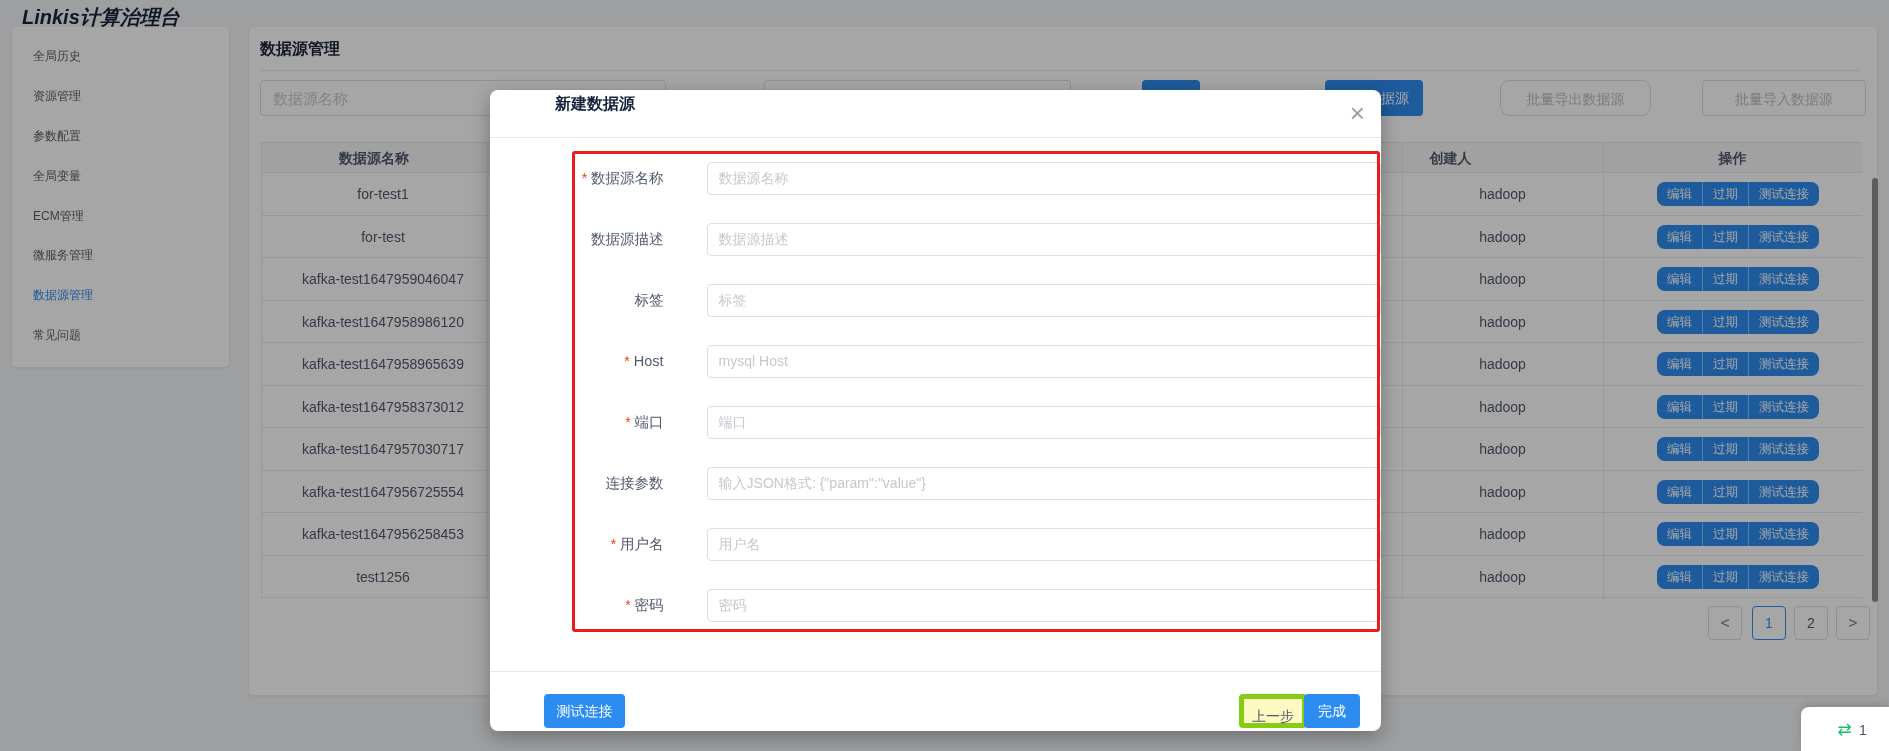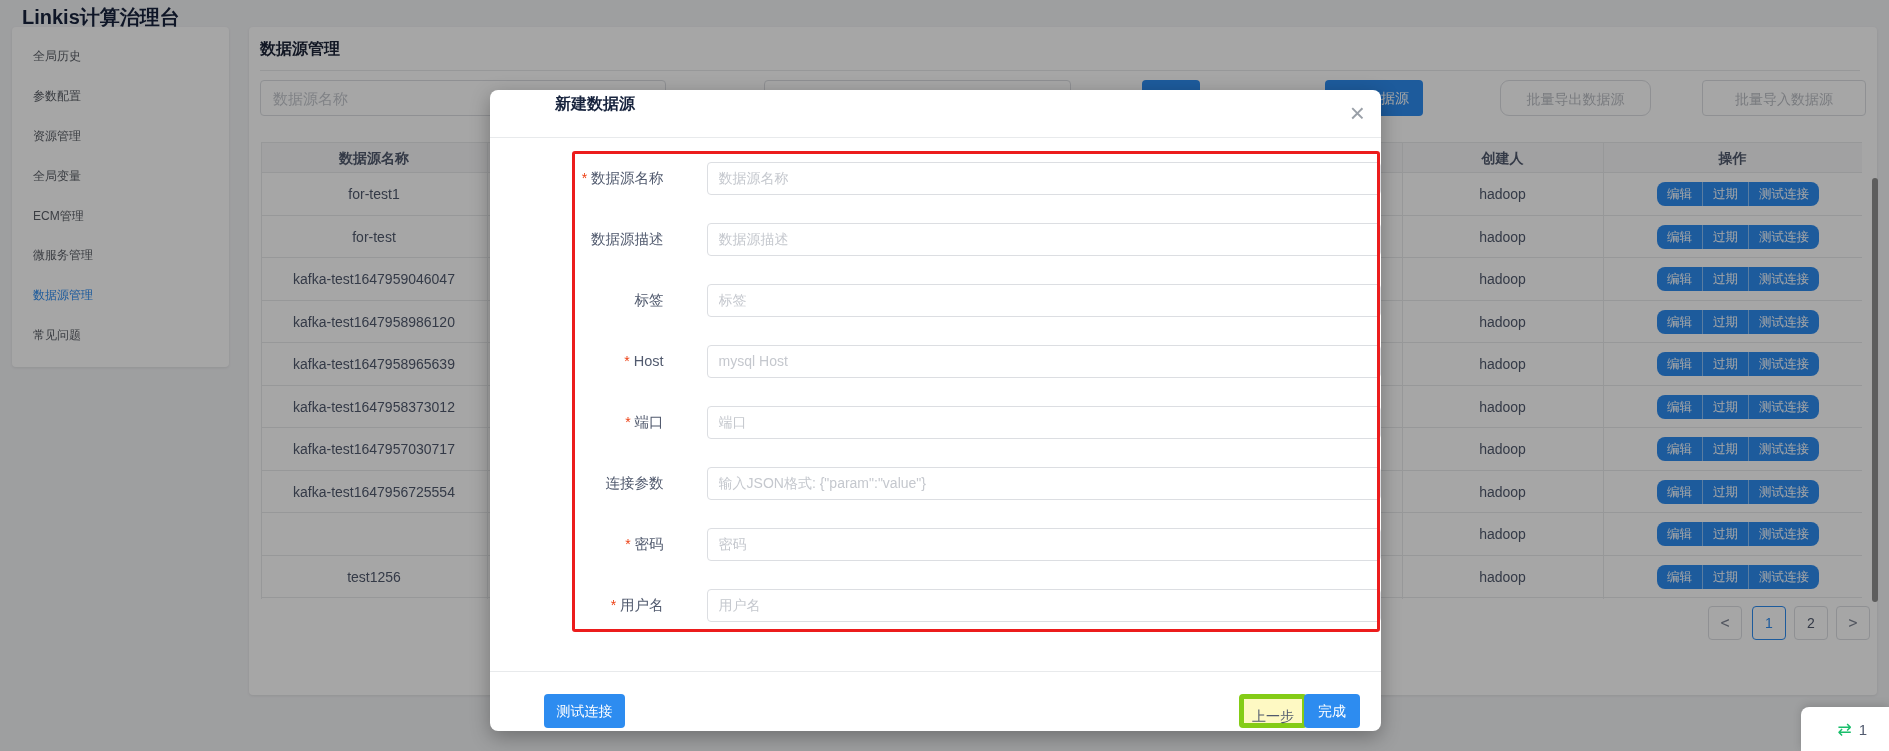--- a/index.html
+++ b/index.html
@@ -1,21 +1,21 @@
 <!DOCTYPE html>
 <html><head>
 <meta charset="utf-8">
 <style>
   * { margin:0; padding:0; box-sizing:border-box; }
   html,body { width:1889px; height:751px; overflow:hidden; background:#f3f4f6;
               font-family:"Liberation Sans","DejaVu Sans",sans-serif; }
   .canvas { position:relative; width:1889px; height:751px; }
 
   
-  .app-title { position:absolute; left:22px; top:4px; font-size:20px; font-weight:bold; color:#17233d; }
+  .app-title { position:absolute; left:22px; top:4px; font-size:20px; font-weight:bold; color:#17233d;font-style:italic; }
 
   .sidebar { position:absolute; left:12px; top:27px; width:217px; height:340px; background:#fff;
              border-radius:4px; box-shadow:0 1px 3px rgba(0,0,0,.08); padding-top:10px; }
   .side-item { height:39.9px; line-height:39.9px; padding-left:21px; font-size:12px; color:#5a5e66; cursor:pointer; }
   .side-item.active { color:#2d8cf0; }
 
   .main-card { position:absolute; left:249px; top:27px; width:1628px; height:668px; background:#fff;
                border-radius:4px; box-shadow:0 1px 3px rgba(0,0,0,.08); }
   .page-title { position:absolute; left:11px; top:12px; font-size:16px; font-weight:bold; color:#1c2438; }
   .title-divider { position:absolute; left:11px; top:43px; width:1600px; height:1px; background:#e8eaec; }
@@ -32,24 +32,24 @@
   .search-btn { left:893px; width:58px; }
   .add-btn { left:1076px; width:98px; }
   .export-btn { left:1251px; width:151px;border-radius:9px; }
   .import-btn { left:1453px; width:164px; }
 
   
   .table { position:absolute; left:12px; top:115px; width:1601px; border-top:1px solid #e8eaec; }
   .t-head { position:relative; height:30px; background:#f8f8f9; border-bottom:1px solid #e8eaec; }
   .h-cell { position:absolute; top:0; height:30px; line-height:30px; text-align:center; font-size:14px;
             font-weight:600; color:#515a6e; }
-  .h-name { left:0; width:226px; } .h-creator { left:1141px; width:201px; } .h-actions { left:1342px; width:259px; }
+  .h-name { left:0; width:226px; } .h-creator { left:1089px; width:201px; } .h-actions { left:1342px; width:259px; }
   .t-row { position:relative; height:42.5px; border-bottom:1px solid #e8eaec; }
   .cell { position:absolute; top:0; height:42.5px; line-height:42.5px; text-align:center; font-size:14px; color:#515a6e; }
-  .c-name { left:0; width:226px; } .c-creator { left:1141px; width:201px; }
+  .c-name { left:9px; width:226px; } .c-creator { left:1141px; width:201px; }
   .ops { position:absolute; left:1396px; top:9px; height:24px; display:flex; align-items:stretch;
          background:#2d8cf0; border-radius:8px; overflow:hidden; }
   .op { color:#fff; font-size:12.5px; line-height:24px; padding:0 10px; cursor:pointer; }
   .op-sep { width:1px; background:rgba(255,255,255,.45); }
   .vline { position:absolute; top:0; width:1px; height:456px; background:#e8eaec; }
   .vl0 { left:0; } .vl1 { left:226px; } .vl2 { left:1141px; } .vl3 { left:1342px; }
 
   
   .pag-box { position:absolute; top:579px; width:34px; height:34px; border:1px solid #dcdee2; border-radius:4px;
              background:#fff; text-align:center; line-height:32px; font-size:14px; color:#515a6e; cursor:pointer; }
@@ -95,23 +95,23 @@
 <body>
 
 <div class="canvas">
 
   <div class="app-title">Linkis计算治理台</div>
 
   <div class="sidebar">
 
       <div class="side-item">全局历史</div>
 
+      <div class="side-item">资源管理</div>
+
       <div class="side-item">参数配置</div>
-
-      <div class="side-item">资源管理</div>
 
       <div class="side-item">全局变量</div>
 
       <div class="side-item">ECM管理</div>
 
       <div class="side-item">微服务管理</div>
 
       <div class="side-item active">数据源管理</div>
 
       <div class="side-item">常见问题</div>
@@ -226,20 +226,21 @@
           <div class="ops">
             <span class="op">编辑</span>
             <span class="op-sep"></span>
             <span class="op">过期</span>
             <span class="op-sep"></span>
             <span class="op">测试连接</span>
           </div>
         </div>
 
         <div class="t-row">
+          <div class="cell c-name">kafka-test1647956258453</div>
           <div class="cell c-creator">hadoop</div>
           <div class="ops">
             <span class="op">编辑</span>
             <span class="op-sep"></span>
             <span class="op">过期</span>
             <span class="op-sep"></span>
             <span class="op">测试连接</span>
           </div>
         </div>
 
@@ -317,30 +318,30 @@
 
         <div class="f-row">
           <div class="f-label">
             <span class="star">*</span><span>连接参数</span>
           </div>
           <input class="f-input" placeholder="输入JSON格式: {&quot;param&quot;:&quot;value&quot;}" style="">
         </div>
 
         <div class="f-row req">
           <div class="f-label">
+            <span class="star">*</span><span>用户名</span>
+          </div>
+          <input class="f-input" placeholder="用户名" style="">
+        </div>
+
+        <div class="f-row req">
+          <div class="f-label">
             <span class="star">*</span><span>密码</span>
           </div>
           <input class="f-input" placeholder="密码" style="">
-        </div>
-
-        <div class="f-row req">
-          <div class="f-label">
-            <span class="star">*</span><span>用户名</span>
-          </div>
-          <input class="f-input" placeholder="用户名" style="">
         </div>
 
     </div>
 
     <div class="m-footer-divider"></div>
     <div class="m-btn blue m-test">测试连接</div>
     <div class="m-btn plain m-prev">上一步</div>
     <div class="m-btn blue m-done">完成</div>
   </div>
 

